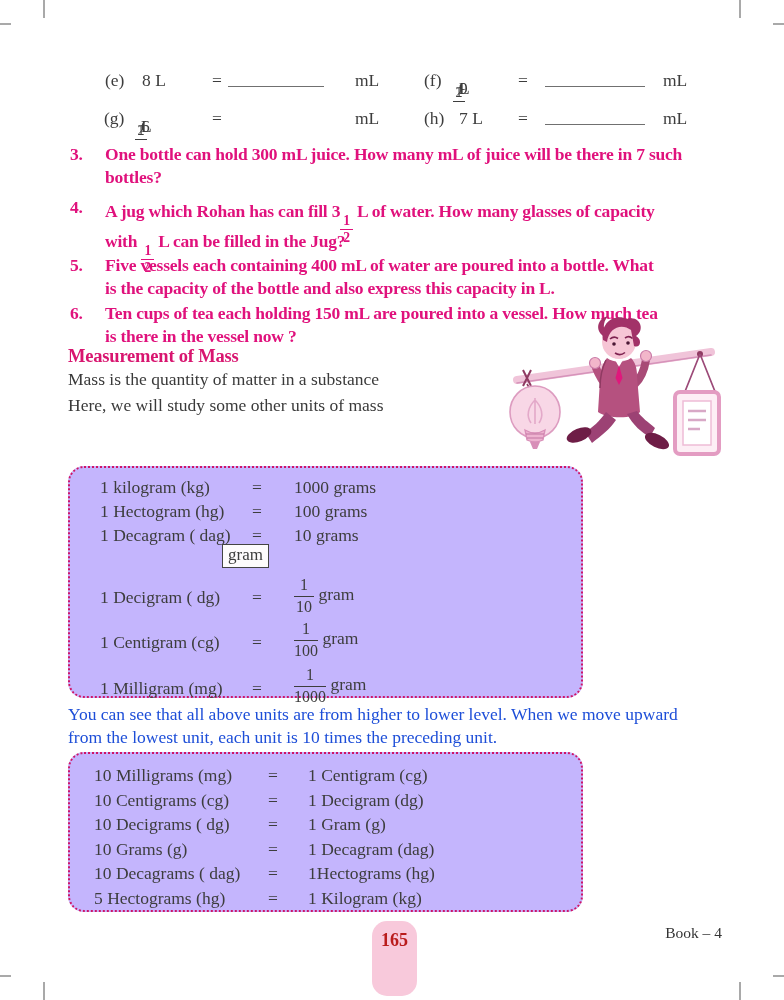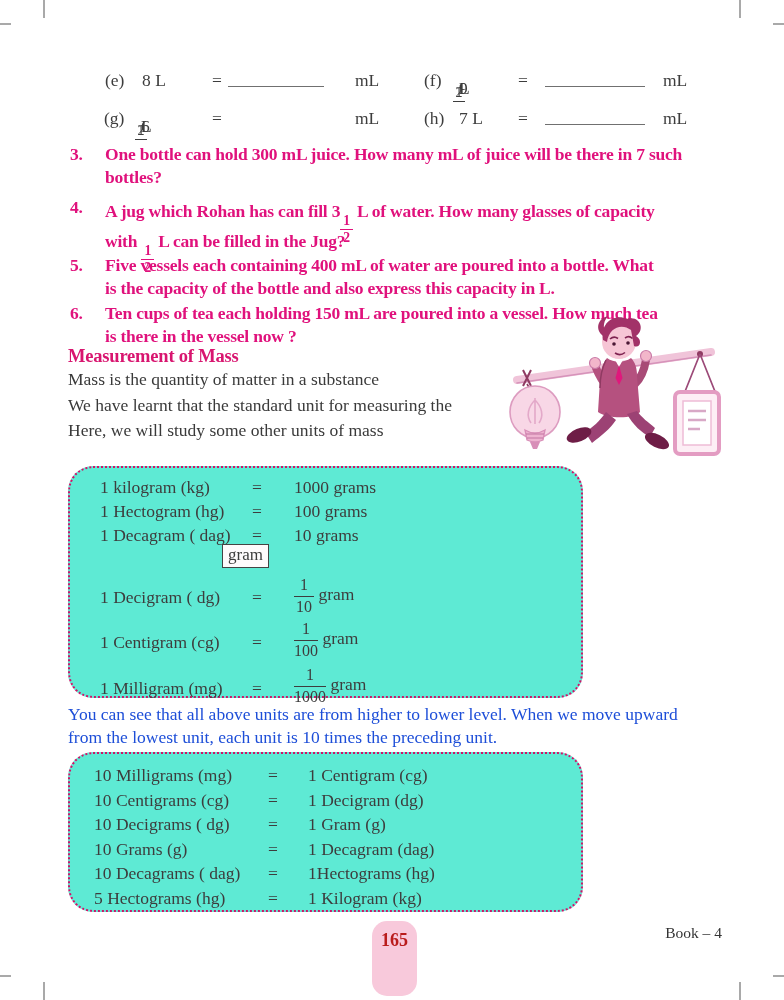--- a/index.html
+++ b/index.html
@@ -29,22 +29,22 @@
   
   .mass-heading{position:absolute;left:68px;top:346px;font-size:18.5px;font-weight:bold;
      color:#d8156f;letter-spacing:-0.2px;}
   .mass-body{position:absolute;left:68px;top:369px;width:445px;font-size:17.5px;
      line-height:21.5px;color:#3a3a3a;}
   .mass-body .pl{margin:0 0 1px 0;}
   .mass-body .gap{margin-top:4px;}
   .pinkword{color:#e0117c;}
 
   
-  .pinkbox{position:absolute;left:68px;width:515px;background:#5eead4;
-     border:2.5px dotted #cf1468;border-radius:25px;box-sizing:border-box;}
+  .pinkbox{position:absolute;left:68px;width:515px;background:#c4b5fd;
+     border:2.5px dotted #cf1468;border-radius:16px;box-sizing:border-box;}
   #box1{top:466px;height:232px;}
   #box2{top:752px;height:160px;}
   .brow{position:relative;font-size:17.5px;color:#3d3d3d;}
   .brow .cu{position:absolute;left:30px;top:0;}
   .brow .ce{position:absolute;left:182px;top:0;}
   .brow .cv{position:absolute;left:224px;top:0;}
   #box2 .cu{left:24px;} #box2 .ce{left:198px;} #box2 .cv{left:238px;}
   .bfrac{display:inline-flex;flex-direction:column;align-items:center;text-align:center;
      line-height:1.05;font-size:16px;vertical-align:middle;}
   .bfrac .fnum{border-bottom:1.4px solid #3d3d3d;padding:0 6px 2px 6px;margin-bottom:2px;align-self:stretch;}
@@ -153,21 +153,20 @@
     <span class="qnum">6.</span>
     <div class="qtext">
       <div>Ten cups of tea each holding 150 mL are poured into a vessel. How much tea</div>
       <div>is there in the vessel now ?</div>
     </div>
   </div>
 
   <div class="mass-heading">Measurement of Mass</div>
   <div class="mass-body">
     <div class="pl">Mass is the quantity of matter in a substance</div>
-    <div class="pl gap">We have learnt that the standard unit for measuring the</div>
     <div class="pl gap">Here, we will study some other units of mass</div>
   </div>
 
   <svg id="illu" viewBox="0 0 225 168">
 
     <line x1="14" y1="80" x2="208" y2="52" stroke="#f0c4d9" stroke-width="8" stroke-linecap="round"></line>
     <line x1="14" y1="83" x2="208" y2="55" stroke="#d693ba" stroke-width="1.6" stroke-linecap="round"></line>
 
     <path d="M20 70 l8 16 M28 70 l-8 16" stroke="#8f3a62" stroke-width="2" fill="none"></path>
     <line x1="24" y1="84" x2="30" y2="94" stroke="#8f3a62" stroke-width="1.6"></line>

